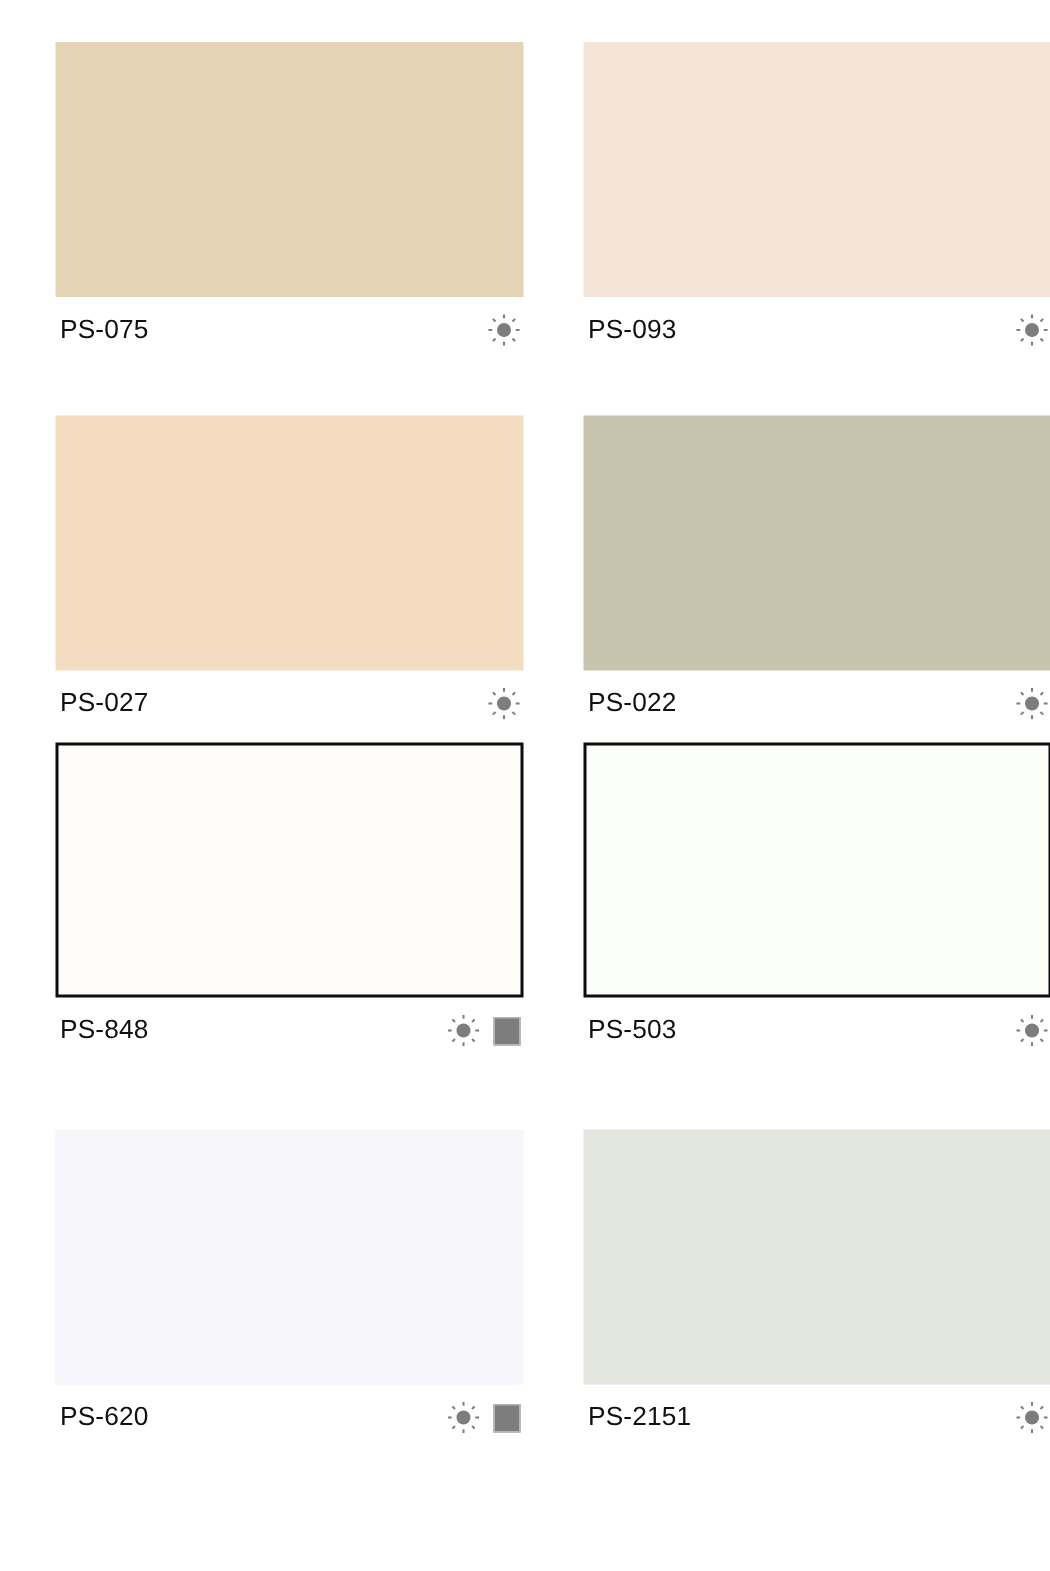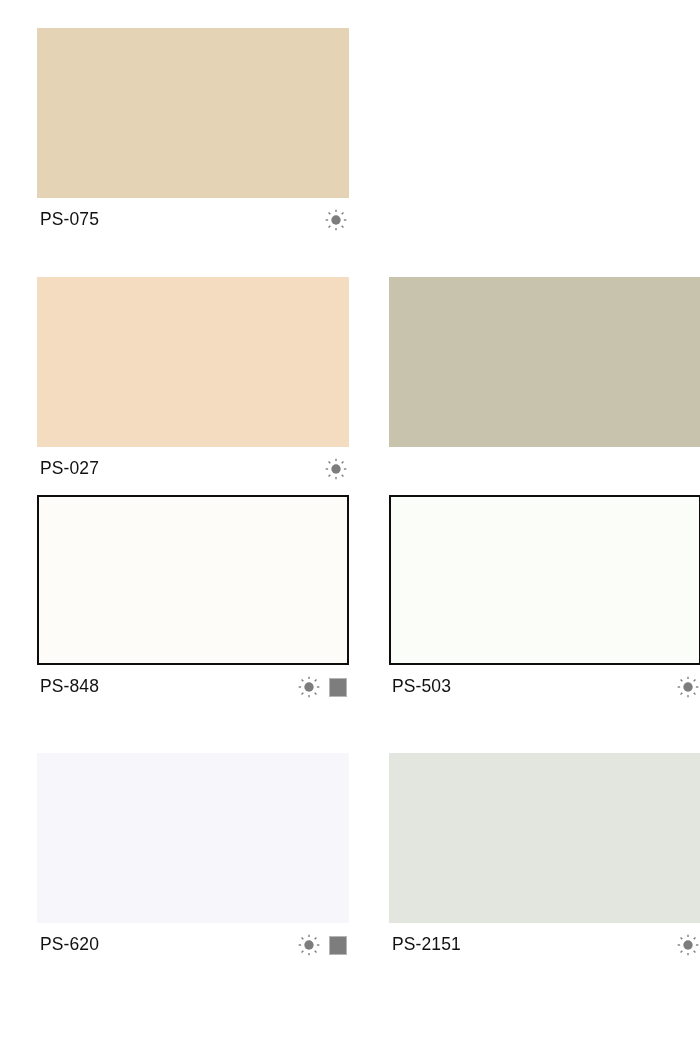--- a/index.html
+++ b/index.html
@@ -109,20 +109,43 @@
                 <line x1="3.9" y1="3.9" x2="5.8" y2="5.8"></line>
                 <line x1="18.2" y1="18.2" x2="20.1" y2="20.1"></line>
                 <line x1="3.9" y1="20.1" x2="5.8" y2="18.2"></line>
                 <line x1="18.2" y1="5.8" x2="20.1" y2="3.9"></line>
               </g>
             </svg>
           </span>
         </div>
       </div>
     </div>
+    <div class="swatch-card col-right row-1">
+      <div class="swatch-chip" style="background: rgb(245, 228, 216);"></div>
+      <div class="swatch-meta">
+        <span class="swatch-name">PS-093</span>
+        <div class="swatch-icons">
+          <span style="display: flex;">
+            <svg viewBox="0 0 24 24" class="icon-sun">
+              <circle cx="12" cy="12" r="5.1" fill="#7d7d7d"></circle>
+              <g stroke="#7d7d7d" stroke-width="1.5" stroke-linecap="butt">
+                <line x1="12" y1="0.7" x2="12" y2="3.4"></line>
+                <line x1="12" y1="20.6" x2="12" y2="23.3"></line>
+                <line x1="0.7" y1="12" x2="3.4" y2="12"></line>
+                <line x1="20.6" y1="12" x2="23.3" y2="12"></line>
+                <line x1="3.9" y1="3.9" x2="5.8" y2="5.8"></line>
+                <line x1="18.2" y1="18.2" x2="20.1" y2="20.1"></line>
+                <line x1="3.9" y1="20.1" x2="5.8" y2="18.2"></line>
+                <line x1="18.2" y1="5.8" x2="20.1" y2="3.9"></line>
+              </g>
+            </svg>
+          </span>
+        </div>
+      </div>
+    </div>
     <div class="swatch-card col-left row-2">
       <div class="swatch-chip" style="background: rgb(243, 220, 192);"></div>
       <div class="swatch-meta">
         <span class="swatch-name">PS-027</span>
         <div class="swatch-icons">
           <span style="display: flex;">
             <svg viewBox="0 0 24 24" class="icon-sun">
               <circle cx="12" cy="12" r="5.1" fill="#7d7d7d"></circle>
               <g stroke="#7d7d7d" stroke-width="1.5" stroke-linecap="butt">
                 <line x1="12" y1="0.7" x2="12" y2="3.4"></line>
@@ -134,20 +157,40 @@
                 <line x1="3.9" y1="20.1" x2="5.8" y2="18.2"></line>
                 <line x1="18.2" y1="5.8" x2="20.1" y2="3.9"></line>
               </g>
             </svg>
           </span>
         </div>
       </div>
     </div>
     <div class="swatch-card col-right row-2">
       <div class="swatch-chip" style="background: rgb(200, 195, 172);"></div>
+      <div class="swatch-meta">
+        <span class="swatch-name">PS-022</span>
+        <div class="swatch-icons">
+          <span style="display: flex;">
+            <svg viewBox="0 0 24 24" class="icon-sun">
+              <circle cx="12" cy="12" r="5.1" fill="#7d7d7d"></circle>
+              <g stroke="#7d7d7d" stroke-width="1.5" stroke-linecap="butt">
+                <line x1="12" y1="0.7" x2="12" y2="3.4"></line>
+                <line x1="12" y1="20.6" x2="12" y2="23.3"></line>
+                <line x1="0.7" y1="12" x2="3.4" y2="12"></line>
+                <line x1="20.6" y1="12" x2="23.3" y2="12"></line>
+                <line x1="3.9" y1="3.9" x2="5.8" y2="5.8"></line>
+                <line x1="18.2" y1="18.2" x2="20.1" y2="20.1"></line>
+                <line x1="3.9" y1="20.1" x2="5.8" y2="18.2"></line>
+                <line x1="18.2" y1="5.8" x2="20.1" y2="3.9"></line>
+              </g>
+            </svg>
+          </span>
+        </div>
+      </div>
     </div>
     <div class="swatch-card col-left row-3 bordered">
       <div class="swatch-chip" style="background: rgb(253, 252, 248); border-color: rgb(13, 13, 13);"></div>
       <div class="swatch-meta">
         <span class="swatch-name">PS-848</span>
         <div class="swatch-icons">
           <span style="display: flex;">
             <svg viewBox="0 0 24 24" class="icon-sun">
               <circle cx="12" cy="12" r="5.1" fill="#7d7d7d"></circle>
               <g stroke="#7d7d7d" stroke-width="1.5" stroke-linecap="butt">

